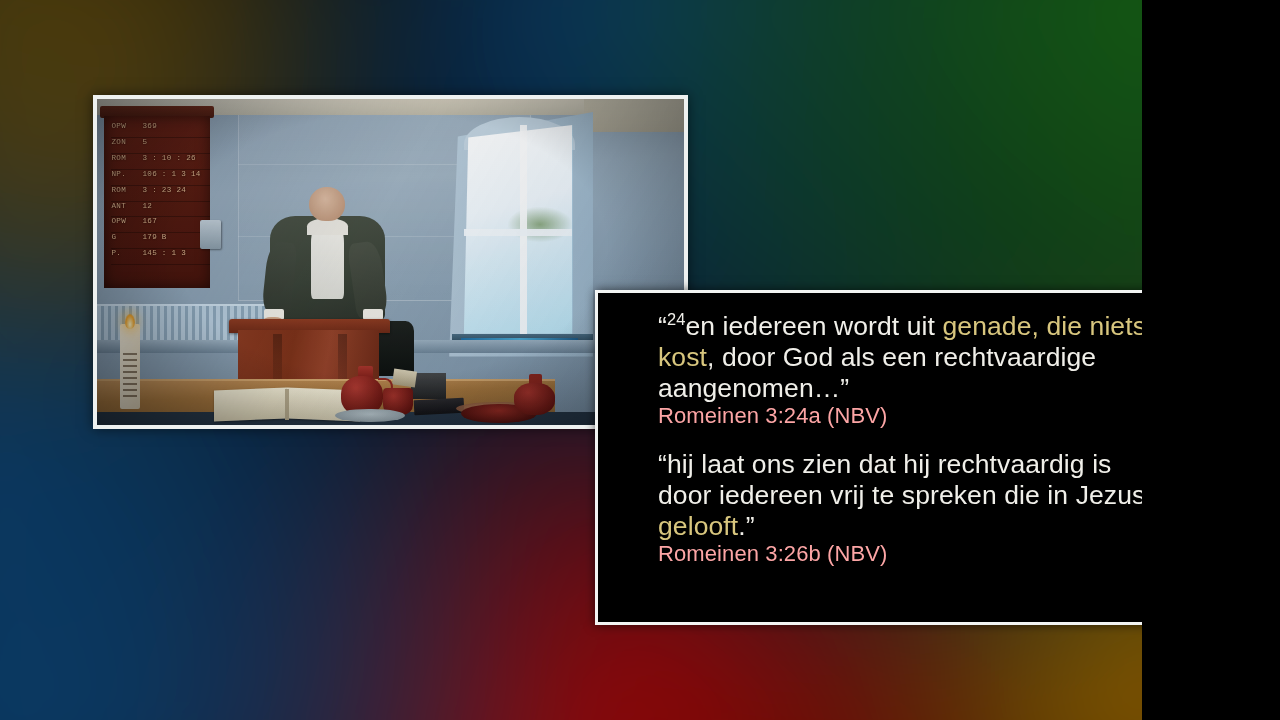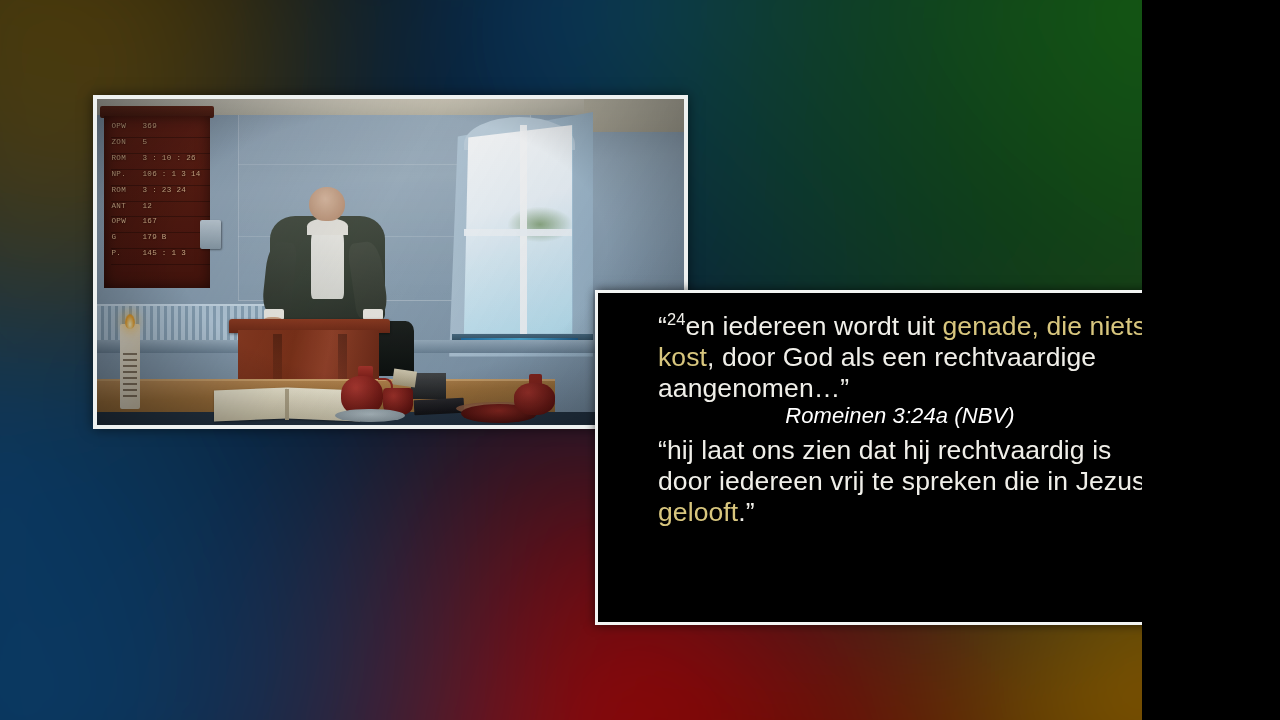--- a/index.html
+++ b/index.html
@@ -204,24 +204,24 @@
     box-shadow:0 0 10px rgba(0,0,0,.6);
     padding:18px 22px 10px 60px;
   }
   .verse-body {
     color:#f0efe9; font-size:26.5px; line-height:1.175;
     letter-spacing:.1px; font-weight:400;
   }
   .hl { color:#d8c67e; }
   sup.vnum { font-size:0.62em; vertical-align:super; line-height:0; }
   .attrib {
-    color:#ffffff; font-style:italic; font-size:22px; text-align:center;
+    color:#fca5a5; font-size:22px; text-align:left;
     padding-right:18px; margin-top:-1px; line-height:1.2; letter-spacing:.1px;
   }
-  .verse-block + .verse-block { margin-top:5px; }
+  .verse-block + .verse-block { margin-top:19px; }
 </style>
 </head>
 <body>
 
 <div id="stage">
 
   <div class="bg-layer bg-base"></div>
 
   <div id="video-frame">
     <div id="video-scene">
@@ -338,17 +338,18 @@
 
   <div id="scripture-panel">
 
     <div class="verse-block">
       <div class="verse-body"><span>“</span><sup class="vnum">24</sup><span>en iedereen wordt uit </span><span class="hl">genade, die niets kost</span><span>, door God als een rechtvaardige aangenomen…”</span></div>
       <div class="attrib">Romeinen 3:24a (NBV)</div>
     </div>
 
     <div class="verse-block">
       <div class="verse-body"><span>“</span><span>hij laat ons zien dat hij rechtvaardig is door iedereen vrij te spreken die in Jezus </span><span class="hl">gelooft</span><span>.”</span></div>
+      <div class="attrib">Romeinen 3:26b (NBV)</div>
     </div>
 
 
   </div>
 </div>
 
 </body></html>

